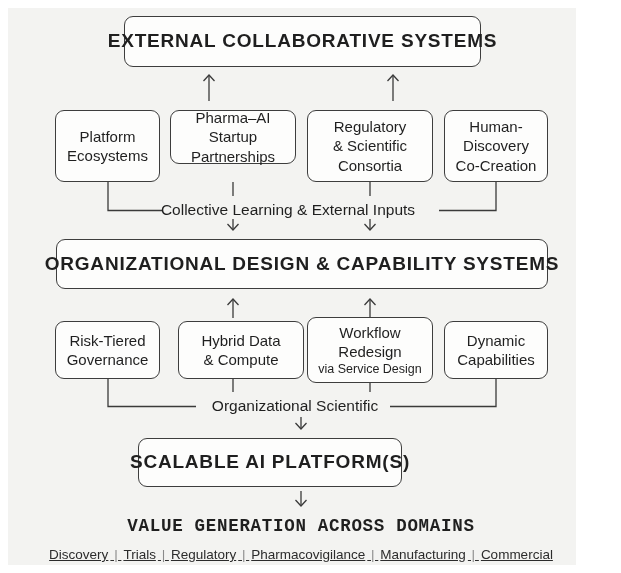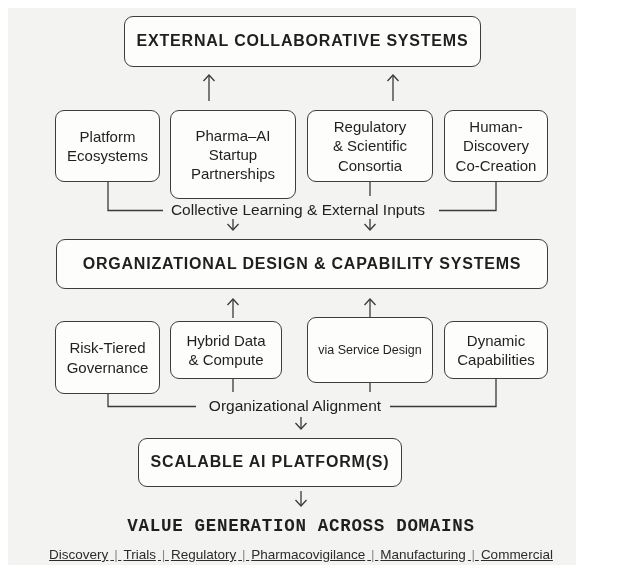--- a/index.html
+++ b/index.html
@@ -9,21 +9,21 @@
          background:var(--canvas-bg,#f3f3f1);}
   .lines{position:absolute;left:0;top:0;pointer-events:none;}
   .box{position:absolute;box-sizing:border-box;
        background:var(--box-bg,#fdfdfc);
        border:1.4px solid var(--box-border,#3d3d3d);
        border-radius:9px;
        display:flex;flex-direction:column;align-items:center;justify-content:center;
        text-align:center;}
   .box .lbl{white-space:pre-line;font-size:15px;line-height:1.28;color:var(--text,#1f1f1f);}
   .box .sub{font-size:12.5px;line-height:1.2;margin-top:1px;color:var(--text,#1f1f1f);}
-  .banner .lbl{font-size:16px;font-weight:bold;letter-spacing:0.8px;white-space:nowrap;}
+  .banner .lbl{font-size:19px;font-weight:bold;letter-spacing:0.8px;white-space:nowrap;}
   .conn-label{position:absolute;transform:translateX(-50%);white-space:nowrap;
               font-size:15.5px;color:var(--text,#1f1f1f);}
   .footer-heading{position:absolute;transform:translateX(-50%);white-space:nowrap;
                   font-size:17.5px;font-weight:bold;letter-spacing:0.7px;font-family:Liberation Mono, monospace;}
   .domains{position:absolute;transform:translateX(-50%);white-space:nowrap;
            font-size:13.5px;color:#2c2c2c;text-decoration:underline;}
   .domains .sep{color:var(--separator,#8a8a8a);padding:0 2px;}
 </style>
 </head>
 <body>
@@ -62,59 +62,61 @@
 </svg>
 
 <div class="box banner" style="left:124px;top:16px;width:357px;height:51px">
   <span class="lbl">EXTERNAL COLLABORATIVE SYSTEMS</span>
 </div>
 
 <div class="box" style="left:55px;top:110px;width:105px;height:72px">
   <span class="lbl">Platform
 Ecosystems</span>
 </div>
-<div class="box" style="left:170px;top:110px;width:126px;height:89px">
+<div class="box" style="left:170px;top:110px;width:126px;height:54px">
   <span class="lbl">Pharma–AI
 Startup
 Partnerships</span>
 </div>
 <div class="box" style="left:307px;top:110px;width:126px;height:72px">
   <span class="lbl">Regulatory
 &amp; Scientific
 Consortia</span>
 </div>
 <div class="box" style="left:444px;top:110px;width:104px;height:72px">
   <span class="lbl">Human-
 Discovery
 Co-Creation</span>
 </div>
 
-<div class="conn-label" style="left:298px;top:201px">Collective Learning &amp; External Inputs</div>
+<div class="conn-label" style="left:288px;top:201px">Collective Learning &amp; External Inputs</div>
 
 <div class="box banner" style="left:56px;top:239px;width:492px;height:50px">
   <span class="lbl">ORGANIZATIONAL DESIGN &amp; CAPABILITY SYSTEMS</span>
 </div>
 
-<div class="box" style="left:55px;top:321px;width:105px;height:73px">
+<div class="box" style="left:55px;top:321px;width:105px;height:58px">
   <span class="lbl">Risk-Tiered
 Governance</span>
 </div>
-<div class="box" style="left:170px;top:321px;width:112px;height:58px">
+<div class="box" style="left:178px;top:321px;width:126px;height:58px">
   <span class="lbl">Hybrid Data
 &amp; Compute</span>
 </div>
 <div class="box" style="left:307px;top:317px;width:126px;height:66px">
+  <span class="lbl">Workflow
+Redesign</span>
   <span class="sub">via Service Design</span>
 </div>
 <div class="box" style="left:444px;top:321px;width:104px;height:58px">
   <span class="lbl">Dynamic
 Capabilities</span>
 </div>
 
-<div class="conn-label" style="left:295px;top:397px">Organizational Alignment</div>
+<div class="conn-label" style="left:295px;top:397px">Organizational Scientific</div>
 
 <div class="box banner" style="left:138px;top:438px;width:264px;height:49px">
   <span class="lbl">SCALABLE AI PLATFORM(S)</span>
 </div>
 
 <div class="footer-heading" style="left:301px;top:516px">VALUE GENERATION ACROSS DOMAINS</div>
 
 <div class="domains" style="left:301px;top:547px"><span>Discovery</span><span class="sep"> | </span><span>Trials</span><span class="sep"> | </span><span>Regulatory</span><span class="sep"> | </span><span>Pharmacovigilance</span><span class="sep"> | </span><span>Manufacturing</span><span class="sep"> | </span><span>Commercial</span></div>
 
 </body></html>

